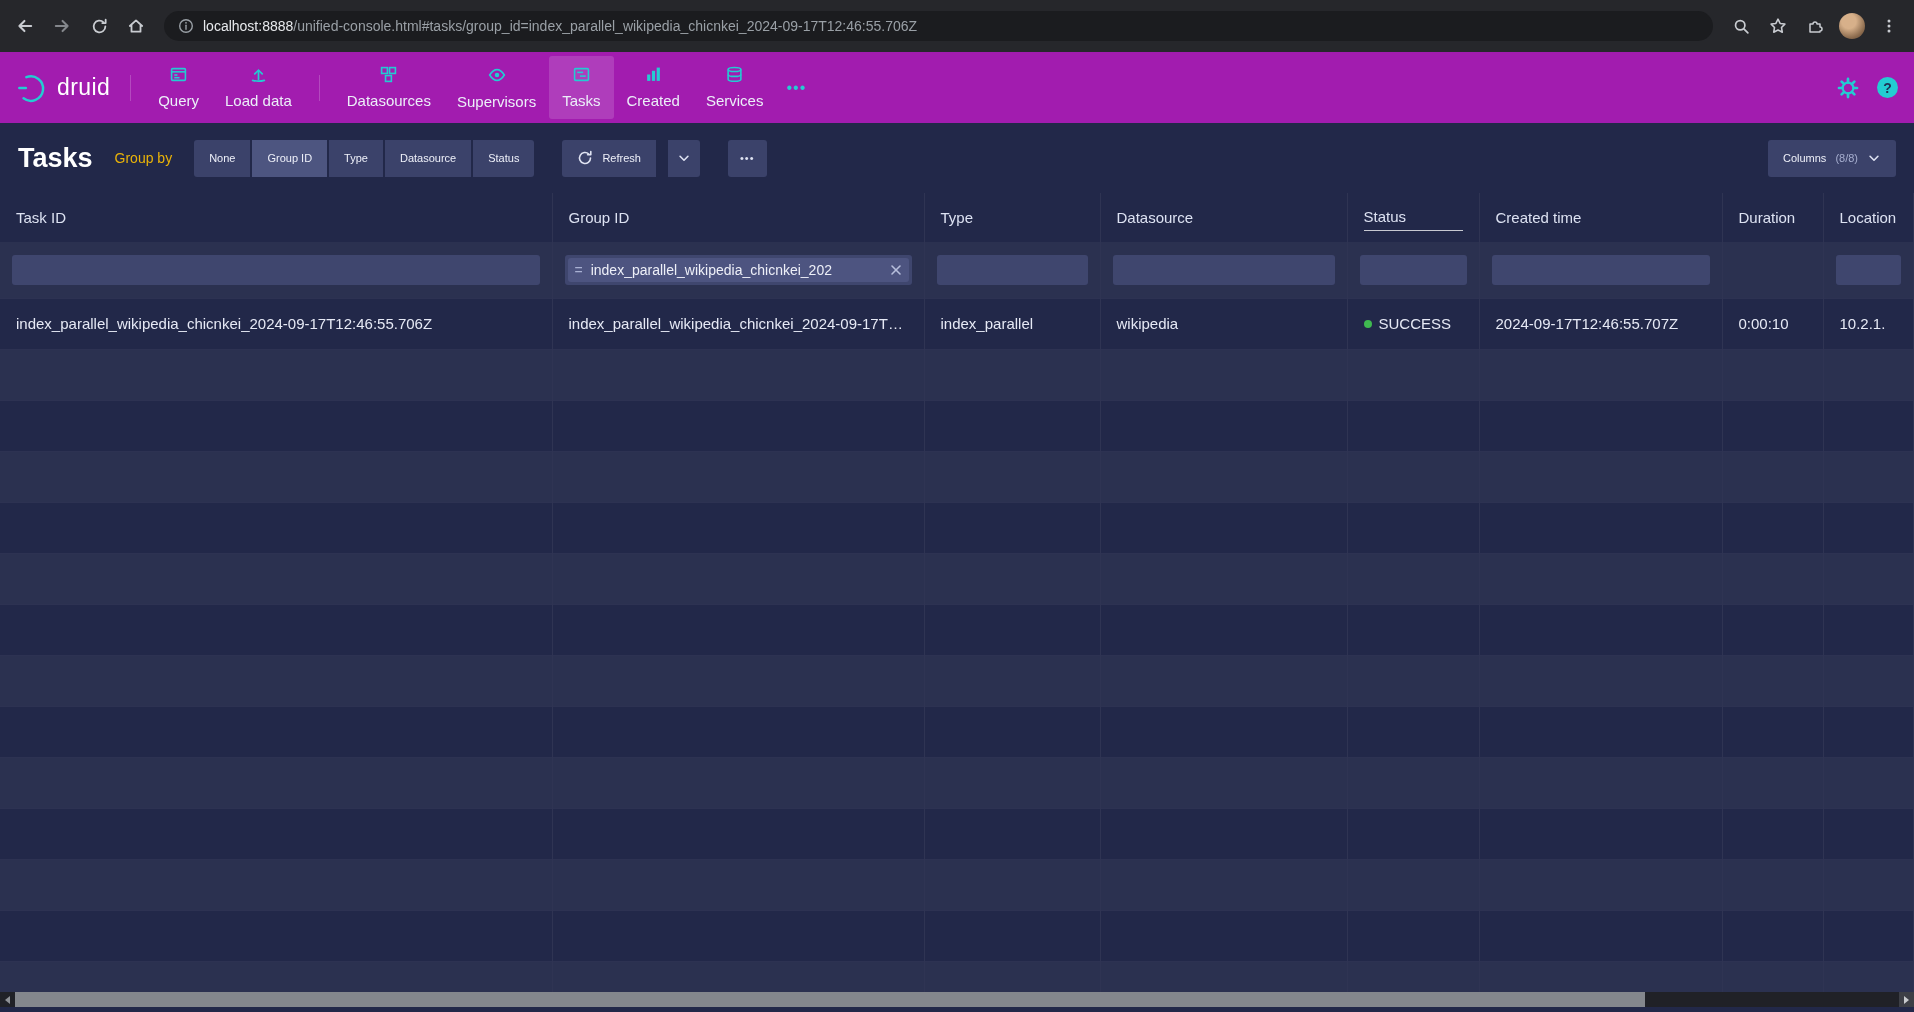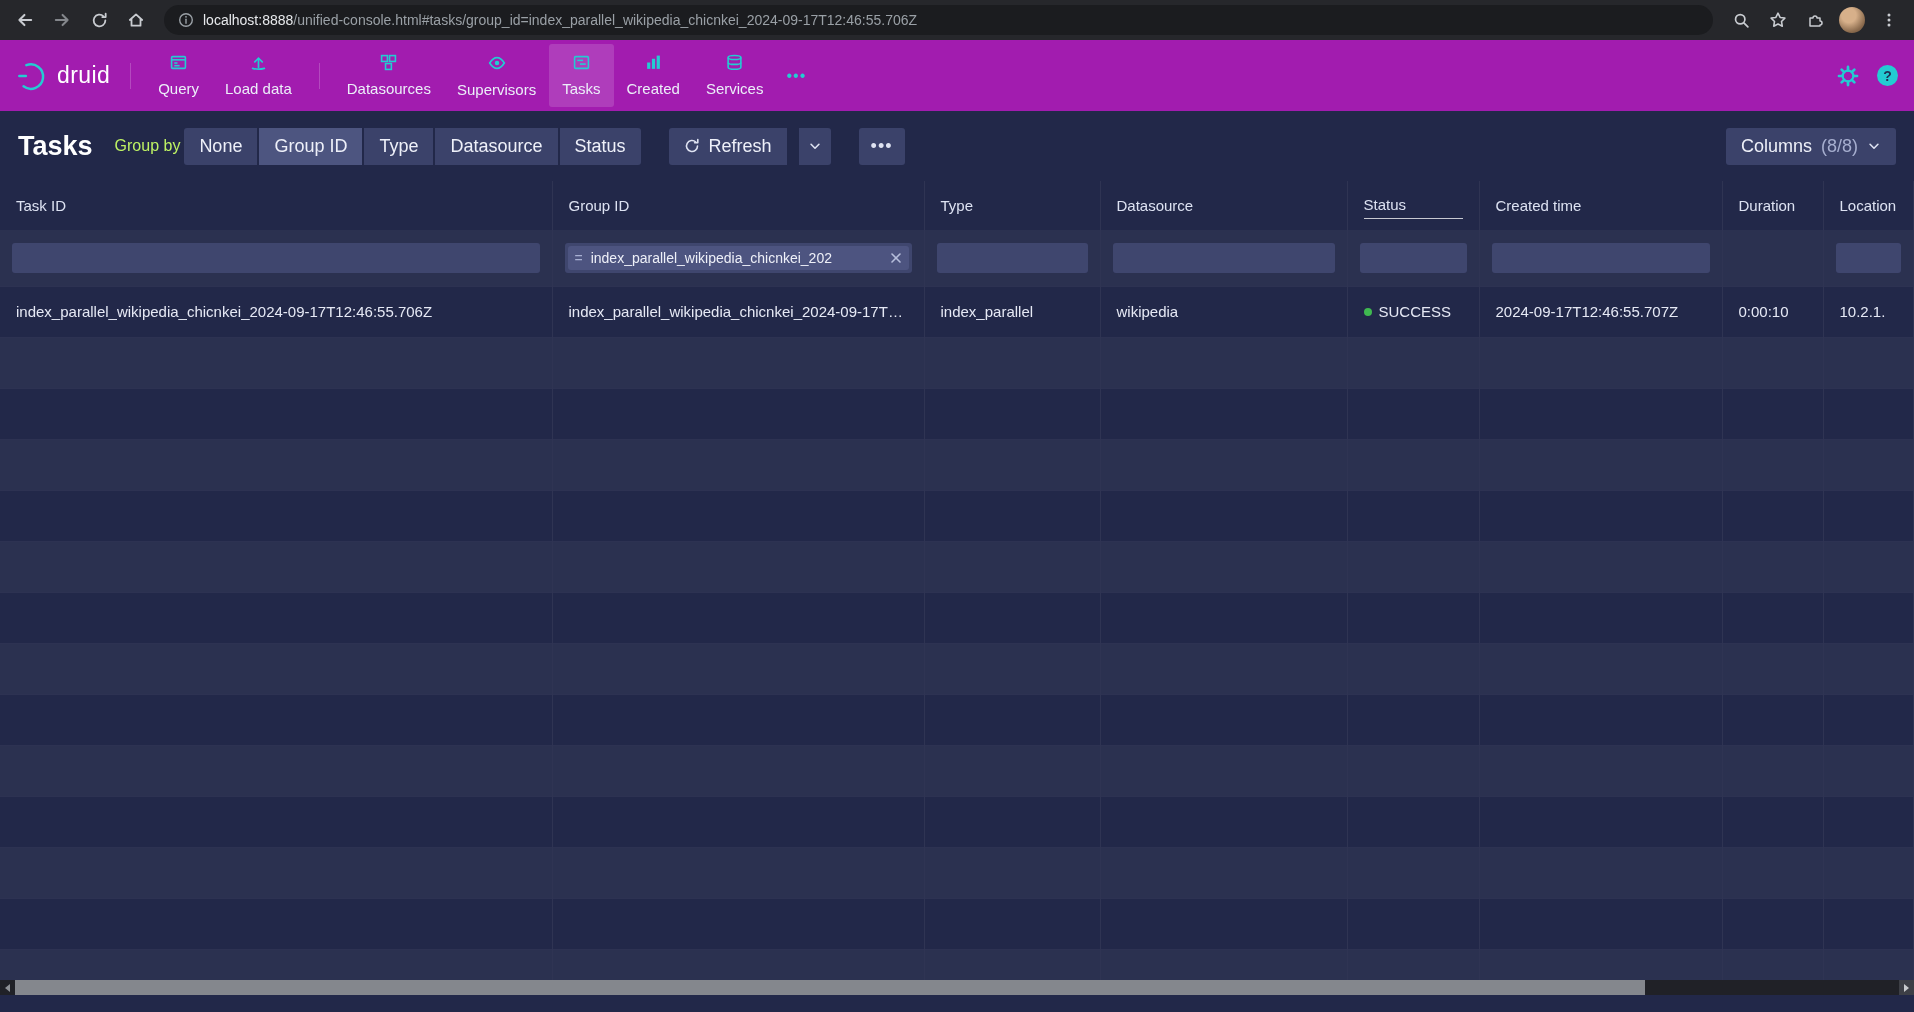--- a/index.html
+++ b/index.html
@@ -7,21 +7,21 @@
   body {
     font-family:"Liberation Sans", sans-serif;
     background:#222849;
     color:#e7eaf6;
     position:relative;
   }
   svg { display:block; }
 
   
   .chrome {
-    height:40px; background:#26272b;
+    height:52px; background:#26272b;
     display:flex; align-items:center; padding:0 8px; gap:3px;
   }
   .chrome-btn {
     width:34px; height:34px; border-radius:50%;
     display:flex; align-items:center; justify-content:center;
     color:#c9ccd1; flex:0 0 auto; cursor:pointer;
   }
   .omnibox {
     flex:1; height:30px; margin:0 8px; background:#1b1c1f;
     border-radius:15px; display:flex; align-items:center;
@@ -56,23 +56,23 @@
     width:21px; height:21px; border-radius:50%; background:#23ccd2;
     color:#203055; font-weight:bold; font-size:14px;
     display:flex; align-items:center; justify-content:center; cursor:pointer;
   }
 
   
   .page-header {
     height:70px; display:flex; align-items:center; padding:0 18px;
   }
   .page-title { color:#fff; font-size:27px; font-weight:bold; margin-right:22px; }
-  .groupby-label { color:#bef264; font-size:16px; margin-right:4px; }
+  .groupby-label { color:#eab308; font-size:14px; margin-right:22px; }
   .btn {
-    background:#3b426a; color:#eef0f9; font-size:18px;
+    background:#3b426a; color:#eef0f9; font-size:11px;
     height:37px; padding:0 15px; border:none; border-radius:3px;
     display:flex; align-items:center; gap:9px; cursor:pointer;
     font-family:inherit; white-space:nowrap;
   }
   .btn.active { background:#4d5580; }
   .btn-group { display:flex; gap:2px; }
   .btn-group .btn { border-radius:0; }
   .btn-group .btn:first-child { border-radius:3px 0 0 3px; }
   .btn-group .btn:last-child { border-radius:0 3px 3px 0; }
   .split { display:flex; gap:12px; margin-left:28px; }

